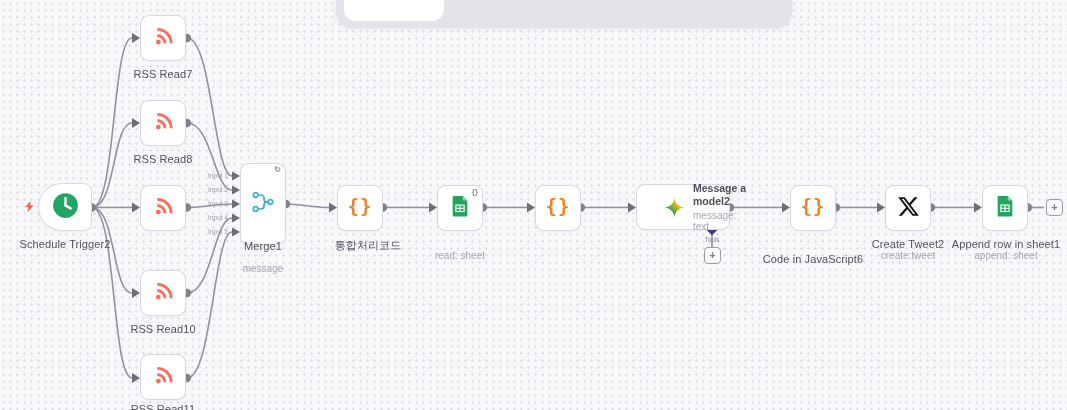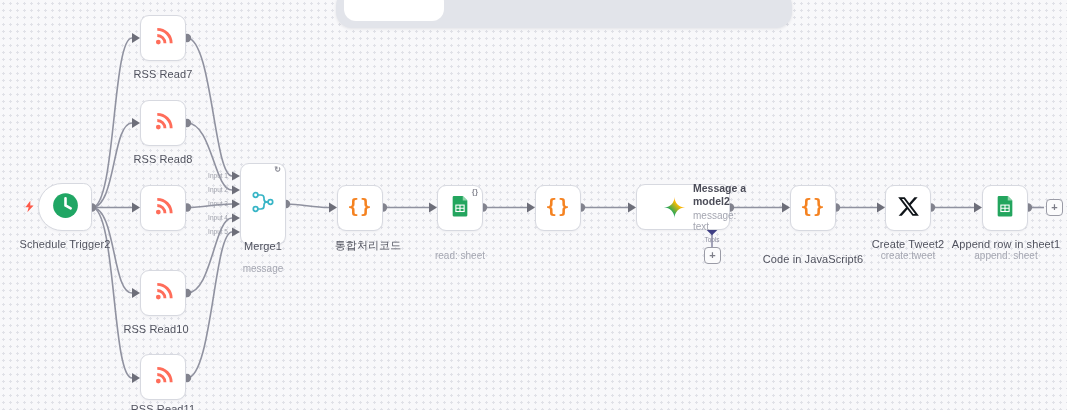--- a/index.html
+++ b/index.html
@@ -180,21 +180,21 @@
         </svg></span>
   </div>
 
   <div class="nbox" style="left:140px;top:270px;width:46px;height:46px;">
     <span><svg width="23" height="23" viewBox="0 0 24 24">
           <path d="M5.5 11 a8 8 0 0 1 8 8" stroke="#ff6d5a" stroke-width="3" fill="none"></path>
           <path d="M5.5 4.5 a14.5 14.5 0 0 1 14.5 14.5" stroke="#ff6d5a" stroke-width="3" fill="none"></path>
           <circle cx="6.6" cy="17.8" r="2.5" fill="#ff6d5a"></circle>
         </svg></span>
   </div>
-  <div class="nlabel" style="left:156px;top:323px;">RSS Read10</div>
+  <div class="nlabel" style="left:163px;top:323px;">RSS Read10</div>
 
   <div class="nbox" style="left:140px;top:354px;width:46px;height:46px;">
     <span><svg width="23" height="23" viewBox="0 0 24 24">
           <path d="M5.5 11 a8 8 0 0 1 8 8" stroke="#ff6d5a" stroke-width="3" fill="none"></path>
           <path d="M5.5 4.5 a14.5 14.5 0 0 1 14.5 14.5" stroke="#ff6d5a" stroke-width="3" fill="none"></path>
           <circle cx="6.6" cy="17.8" r="2.5" fill="#ff6d5a"></circle>
         </svg></span>
   </div>
   <div class="nlabel" style="left:163px;top:403px;">RSS Read11</div>
 

